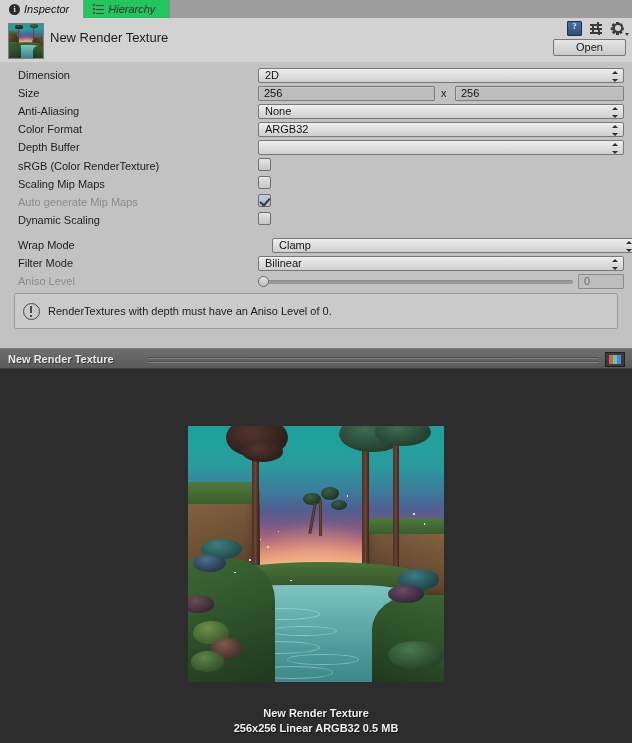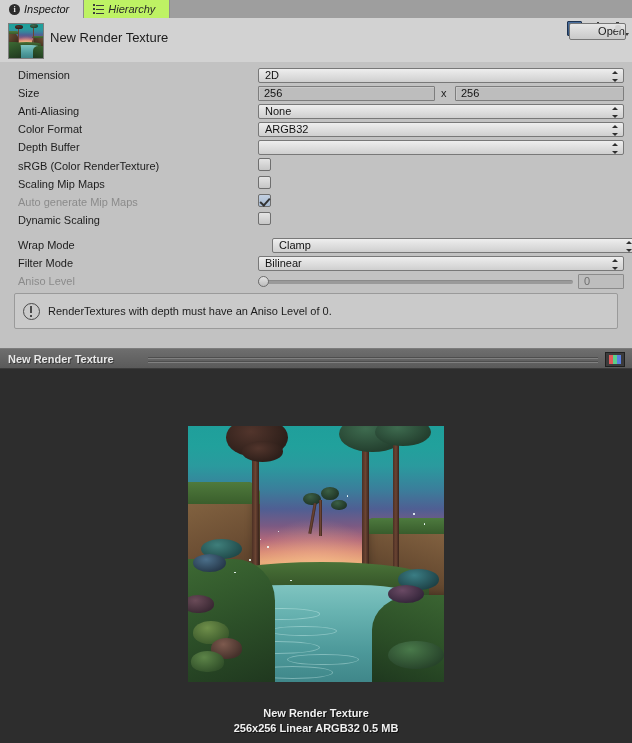--- a/index.html
+++ b/index.html
@@ -22,21 +22,21 @@
     display:flex; align-items:stretch;
   }
   .tab {
     display:flex; align-items:center; gap:4px;
     padding:0 14px 0 9px; height:18px;
     font-size:11px; color:#222;
     border-right:1px solid #8d8d8d;
     box-sizing:border-box;
   }
   .tab.active { background:#d2d2d2; color:#111; }
-  .tab.inactive { background:#bef264; color:#2a2a2a; }
+  .tab.inactive { background:#22c55e; color:#2a2a2a; }
   .tab-label { white-space:nowrap;font-style:italic; }
 
   .ico-inspector {
     width:11px; height:11px; border-radius:50%;
     background:#2b2b2b; color:#e8e8e8;
     font-size:8px; font-weight:bold; line-height:11px;
     text-align:center; flex:none;
     font-family:"Liberation Serif", serif;
   }
   .ico-hierarchy {
@@ -103,23 +103,23 @@
     position:absolute; left:4.2px; top:4.2px; width:5.6px; height:5.6px;
     border-radius:50%; background:#d2d2d2; z-index:2;
   }
   .ic-gear .gcaret {
     position:absolute; right:-3px; bottom:0px;
     width:0;height:0;border-left:2.5px solid transparent;
     border-right:2.5px solid transparent;border-top:3px solid #3c3c3c;
   }
 
   .btn-open {
-    position:absolute; right:6px; top:5px;
-    width:57px; height:17px; line-height:15px;
-    text-align:right; font-size:11px; color:#1a1a1a;
+    position:absolute; right:6px; top:21px;
+    width:73px; height:17px; line-height:15px;
+    text-align:center; font-size:11px; color:#1a1a1a;
     background:linear-gradient(180deg,#e6e6e6,#c9c9c9);
     border:1px solid #767676; border-radius:2px;
     box-sizing:border-box;
   }
 
   
   .body {
     position:absolute; left:0; top:62px; width:632px; height:286px;
     background:#c2c2c2;
   }

